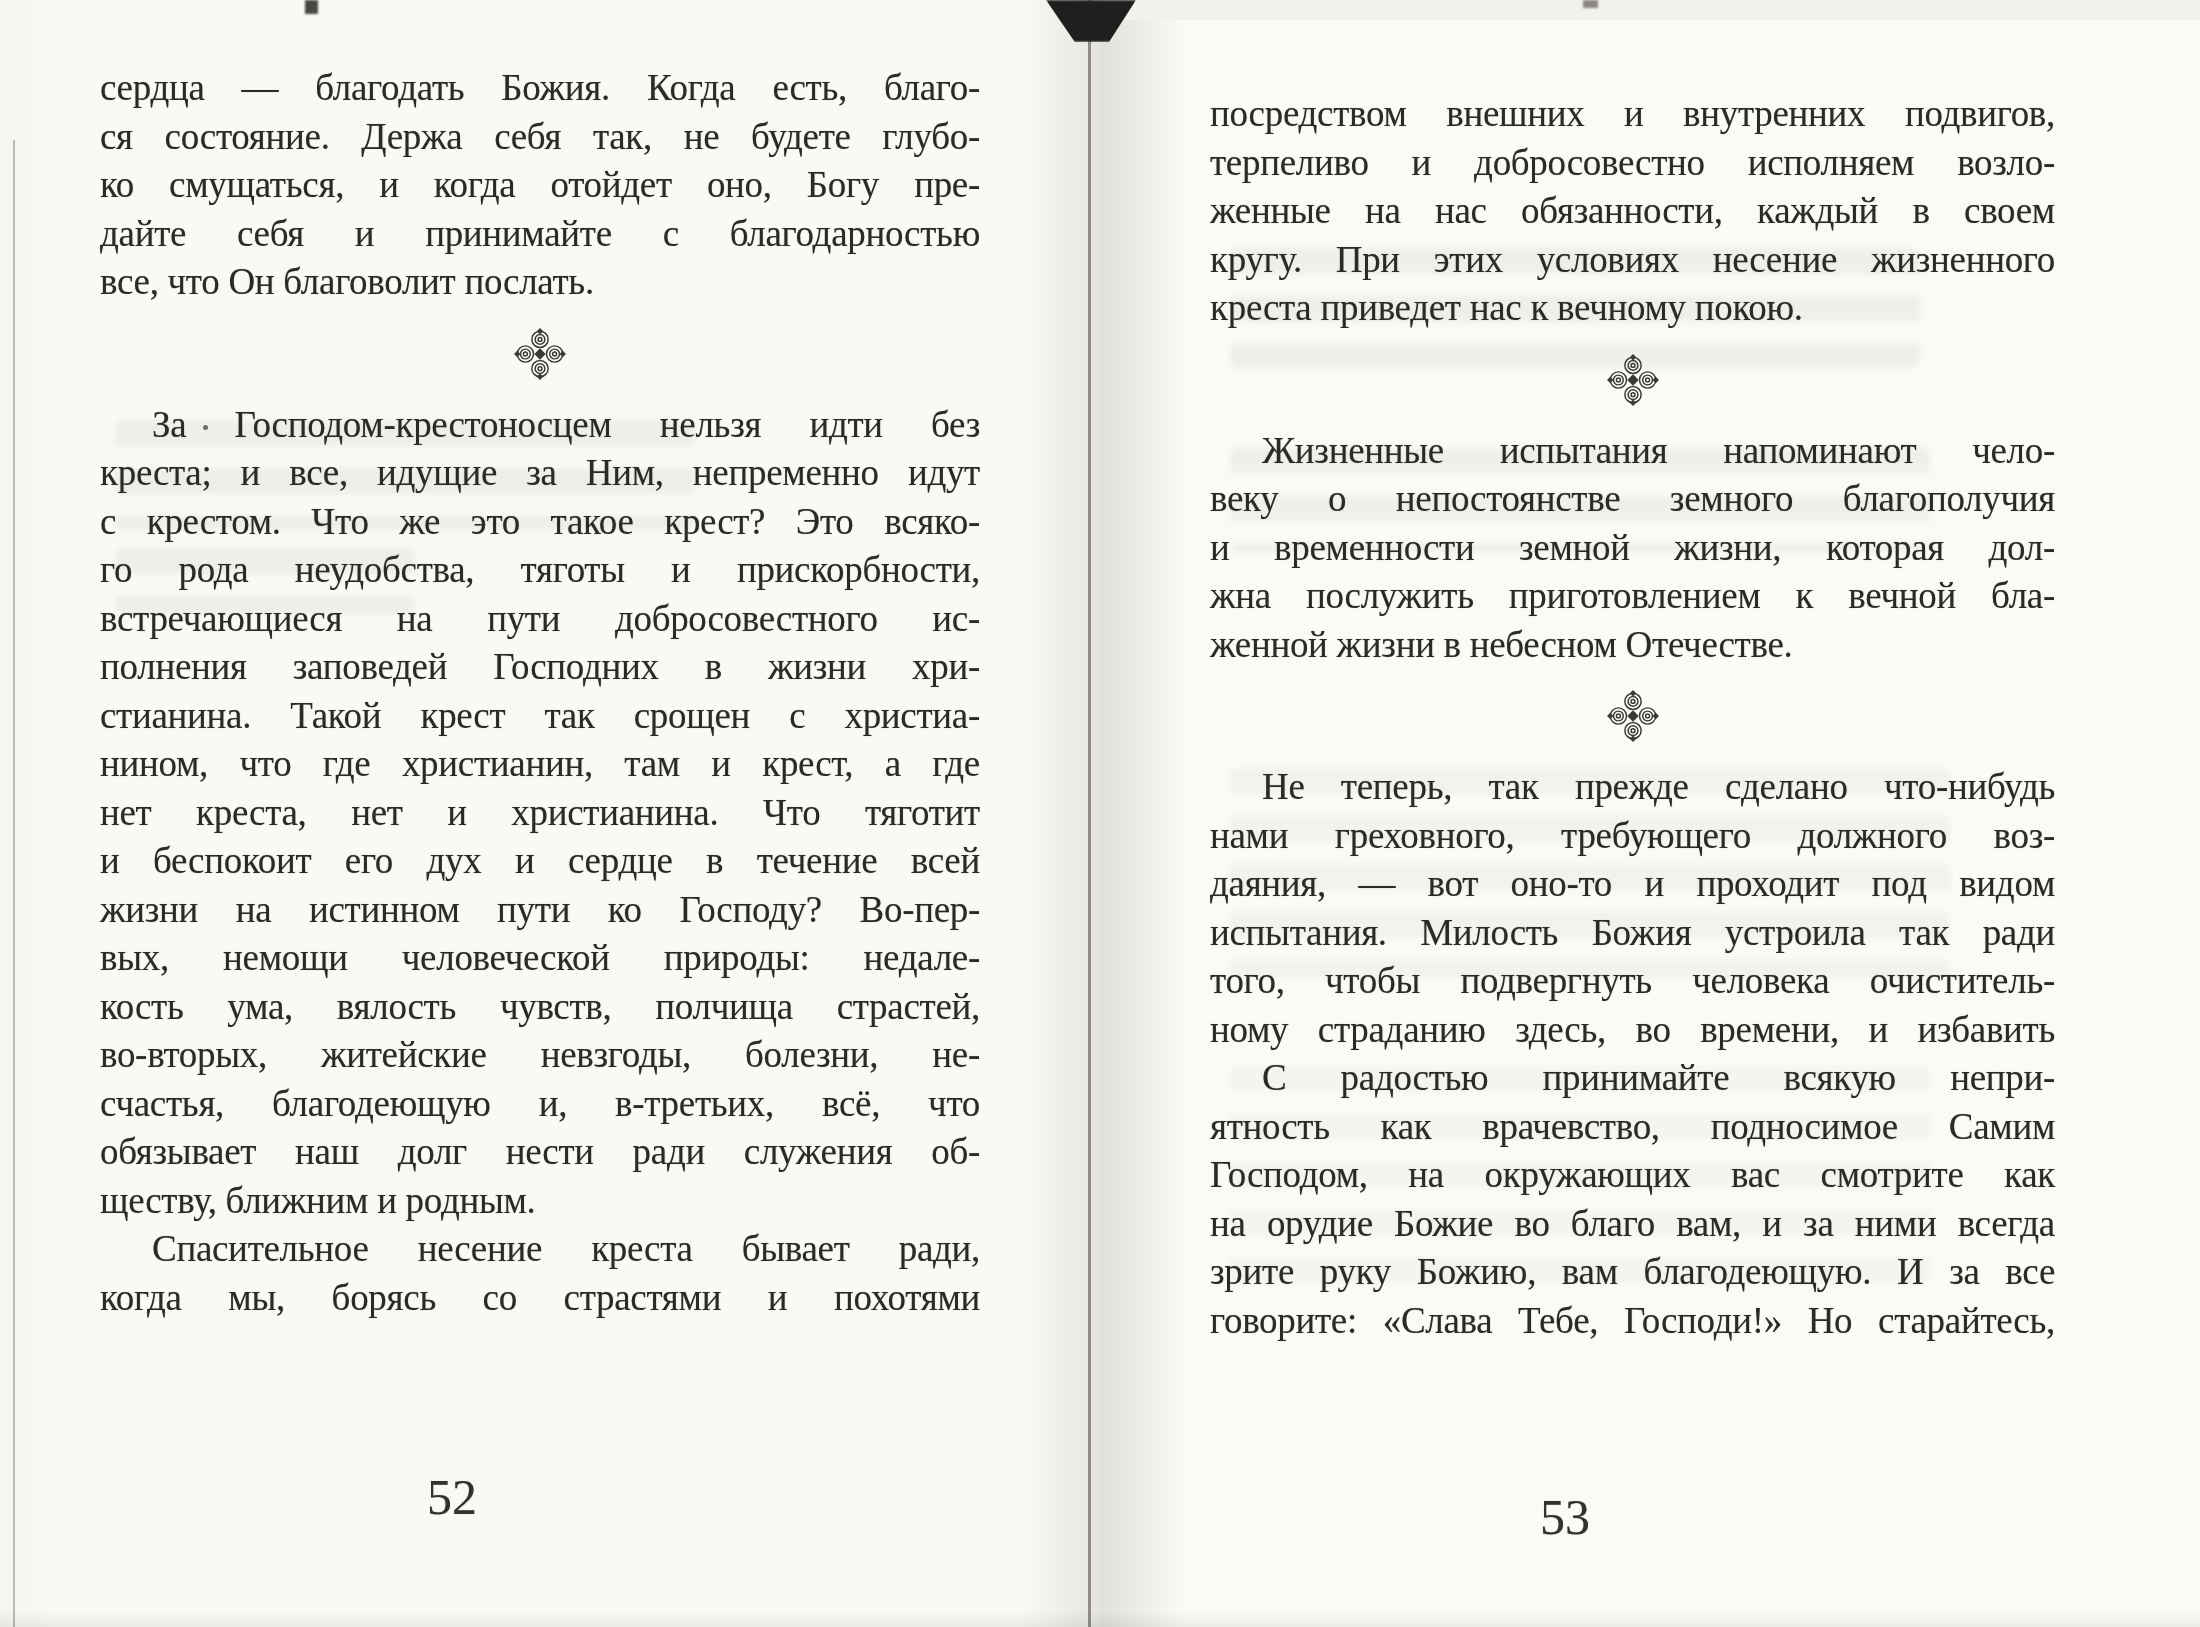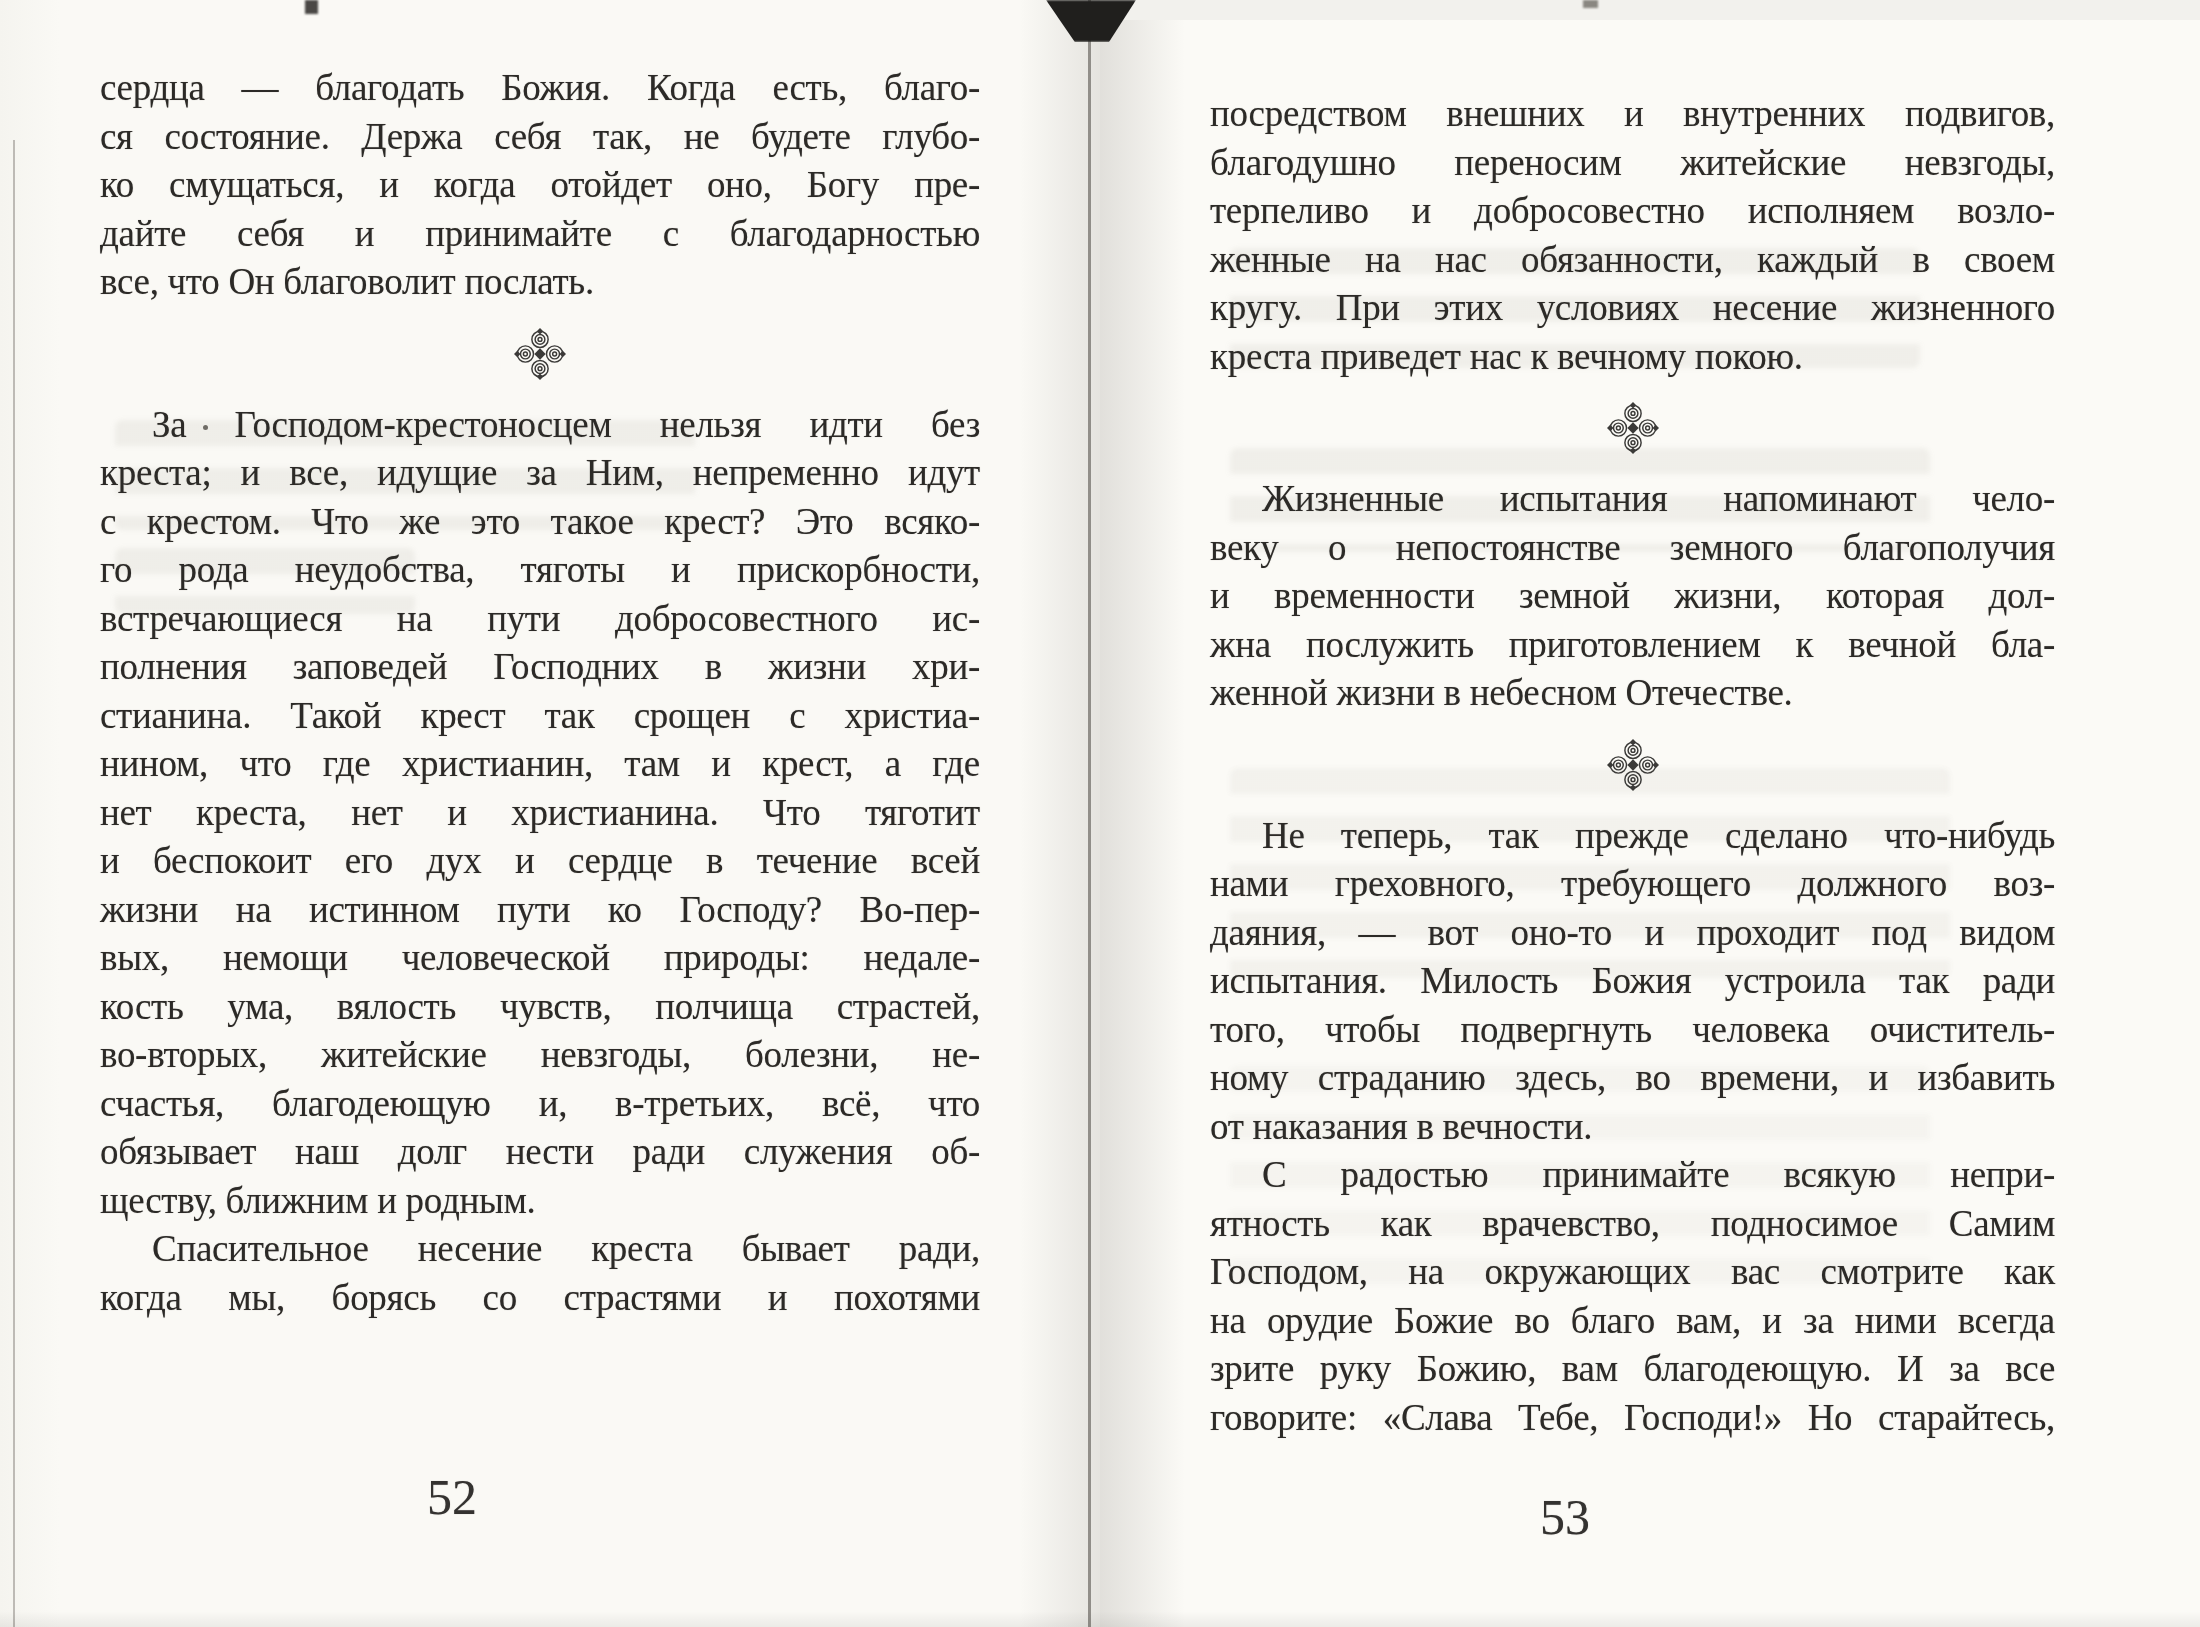--- a/index.html
+++ b/index.html
@@ -154,21 +154,20 @@
 </div>
 
 <div class="page" id="right-page">
   <div class="ghost g3"></div>
   <div class="ghost g4"></div>
   <div class="ghost g5"></div>
   <div class="ghost g6"></div>
   <div class="text-col" id="right-text">
       <div class="paragraph">
         <div class="line">посредством внешних и внутренних подвигов,</div>
-        <div class="line">благодушно переносим житейские невзгоды,</div>
         <div class="line">терпеливо и добросовестно исполняем возло-</div>
         <div class="line">женные на нас обязанности, каждый в своем</div>
         <div class="line">кругу. При этих условиях несение жизненного</div>
         <div class="line lastline">креста приведет нас к вечному покою.</div>
       </div>
       <div class="ornament-wrap">
   <svg viewBox="0 0 64 64" width="52" height="52" aria-hidden="true">
     <g fill="none" stroke="#3b3a38" stroke-width="1.8">
       <circle cx="32" cy="14" r="10"></circle>
             <circle cx="32" cy="14" r="6"></circle>
@@ -224,21 +223,20 @@
     </g>
   </svg>
 </div>
       <div class="paragraph">
         <div class="line indent">Не теперь, так прежде сделано что-нибудь</div>
         <div class="line">нами греховного, требующего должного воз-</div>
         <div class="line">даяния, — вот оно-то и проходит под видом</div>
         <div class="line">испытания. Милость Божия устроила так ради</div>
         <div class="line">того, чтобы подвергнуть человека очиститель-</div>
         <div class="line">ному страданию здесь, во времени, и избавить</div>
-        <div class="line lastline">от наказания в вечности.</div>
       </div>
       <div class="paragraph">
         <div class="line indent">С радостью принимайте всякую непри-</div>
         <div class="line">ятность как врачевство, подносимое Самим</div>
         <div class="line">Господом, на окружающих вас смотрите как</div>
         <div class="line">на орудие Божие во благо вам, и за ними всегда</div>
         <div class="line">зрите руку Божию, вам благодеющую. И за все</div>
         <div class="line">говорите: «Слава Тебе, Господи!» Но старайтесь,</div>
       </div>
     </div>

